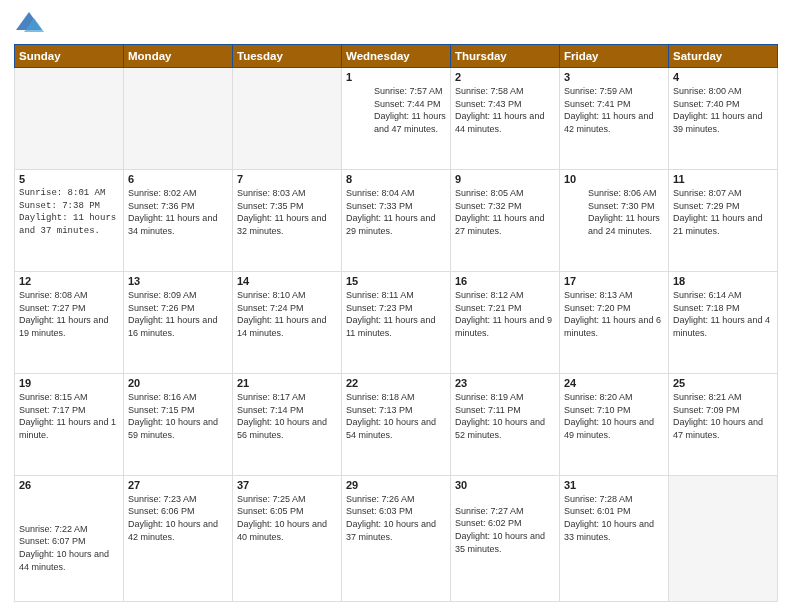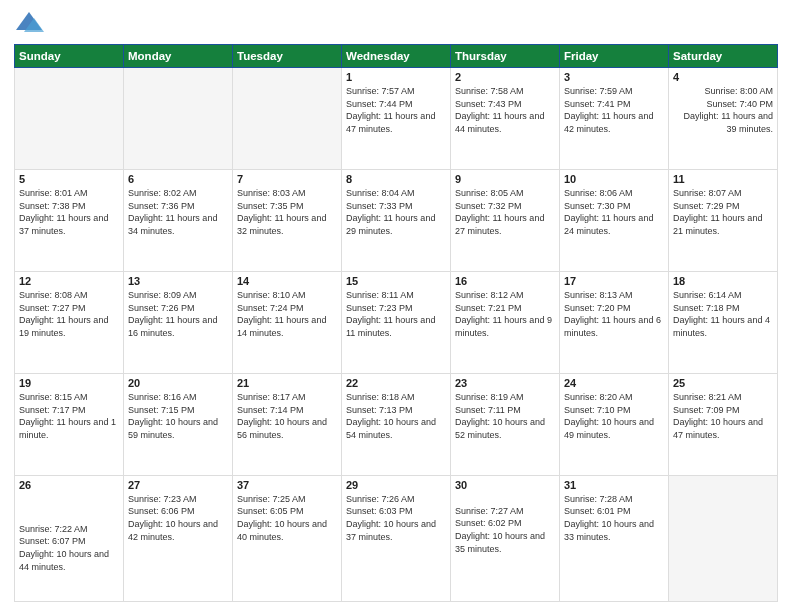--- a/index.html
+++ b/index.html
@@ -55,21 +55,21 @@
       color: #555;
     }
     .calendar {
       flex: 1;
       border: 1px solid #ccc;
       border-collapse: collapse;
       width: 100%;
       table-layout: fixed;
     }
     .calendar th {
-      background: #15803d;
+      background: #a16207;
       color: #fff;
       font-size: 11.5px;
       font-weight: bold;
       padding: 5px 4px;
       text-align: left;
       border: 1px solid #1a5099;
     }
     .calendar td {
       vertical-align: top;
       border: 1px solid #ddd;
@@ -128,47 +128,47 @@
           <th>Saturday</th>
         </tr>
     </thead>
     <tbody id="calendar-body">
     <tr>
           <td class="empty"></td>
           <td class="empty"></td>
           <td class="empty"></td>
           <td>
             <span class="day-number">1</span>
-            <div class="day-info" style="white-space: pre-line;">Sunrise: 7:57 AM
+            <div class="day-info" style="white-space: pre-line; margin-left: 28px;">Sunrise: 7:57 AM
 Sunset: 7:44 PM
 Daylight: 11 hours and 47 minutes.</div>
           </td>
           <td>
             <span class="day-number">2</span>
             <div class="day-info" style="white-space: pre-line;">Sunrise: 7:58 AM
 Sunset: 7:43 PM
 Daylight: 11 hours and 44 minutes.</div>
           </td>
           <td>
             <span class="day-number">3</span>
             <div class="day-info" style="white-space: pre-line;">Sunrise: 7:59 AM
 Sunset: 7:41 PM
 Daylight: 11 hours and 42 minutes.</div>
           </td>
           <td>
             <span class="day-number">4</span>
-            <div class="day-info" style="white-space: pre-line; text-align: right;">Sunrise: 8:00 AM
+            <div class="day-info" style="white-space: pre-line;">Sunrise: 8:00 AM
 Sunset: 7:40 PM
 Daylight: 11 hours and 39 minutes.</div>
           </td>
         </tr>
         <tr>
           <td>
             <span class="day-number">5</span>
-            <div class="day-info" style="white-space: pre-line;">Sunrise: 8:01 AM
+            <div class="day-info" style="white-space: pre-line; font-family: Liberation Mono, monospace;">Sunrise: 8:01 AM
 Sunset: 7:38 PM
 Daylight: 11 hours and 37 minutes.</div>
           </td>
           <td>
             <span class="day-number">6</span>
             <div class="day-info" style="white-space: pre-line;">Sunrise: 8:02 AM
 Sunset: 7:36 PM
 Daylight: 11 hours and 34 minutes.</div>
           </td>
           <td>
@@ -184,21 +184,21 @@
 Daylight: 11 hours and 29 minutes.</div>
           </td>
           <td>
             <span class="day-number">9</span>
             <div class="day-info" style="white-space: pre-line;">Sunrise: 8:05 AM
 Sunset: 7:32 PM
 Daylight: 11 hours and 27 minutes.</div>
           </td>
           <td>
             <span class="day-number">10</span>
-            <div class="day-info" style="white-space: pre-line;">Sunrise: 8:06 AM
+            <div class="day-info" style="white-space: pre-line; margin-left: 24px;">Sunrise: 8:06 AM
 Sunset: 7:30 PM
 Daylight: 11 hours and 24 minutes.</div>
           </td>
           <td>
             <span class="day-number">11</span>
             <div class="day-info" style="white-space: pre-line;">Sunrise: 8:07 AM
 Sunset: 7:29 PM
 Daylight: 11 hours and 21 minutes.</div>
           </td>
         </tr>

